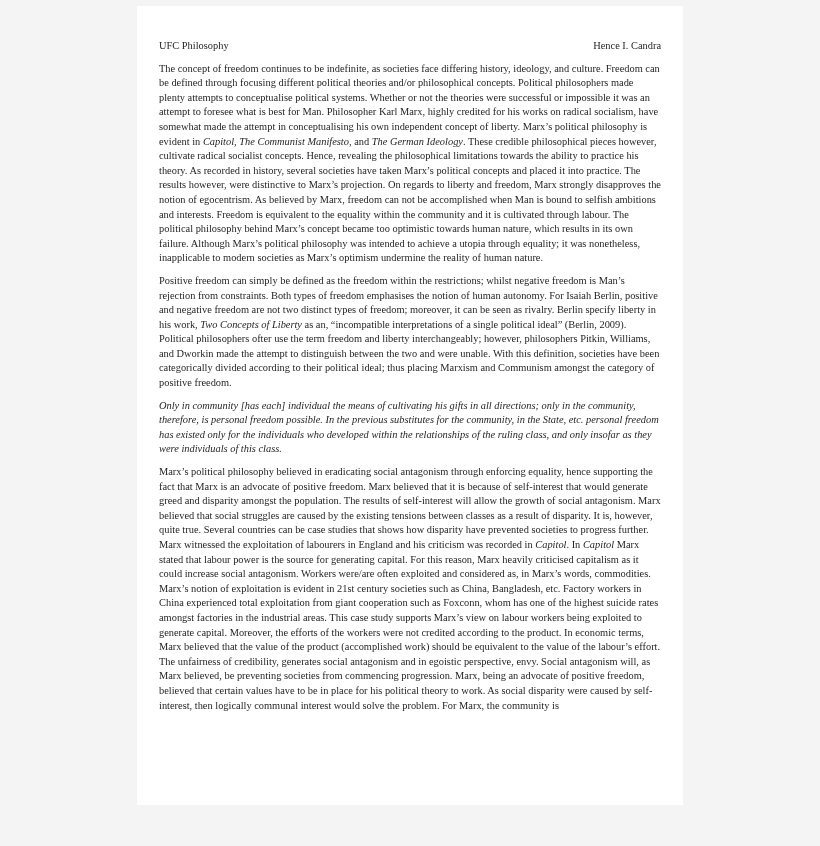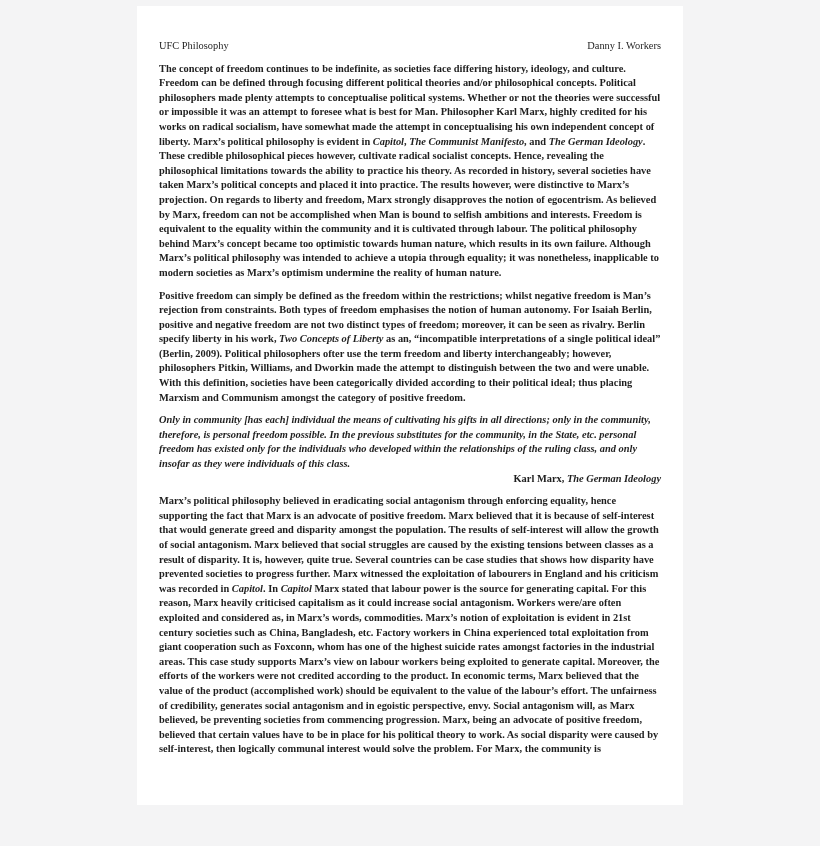--- a/index.html
+++ b/index.html
@@ -36,46 +36,44 @@
     gap: 11px;
   }
   .essay-title {
     margin-top: 6px;
     text-decoration: underline;
     text-underline-offset: 2px;
     white-space: nowrap;
   }
   p.body-para {
     margin: 8px 0 0 0;
-    font-weight: bold;
   }
   p.quote {
     font-style: italic;
   }
   p.attribution {
     margin-top: 0;
     text-align: right;
   }
 </style>
 </head>
 <body>
 
 <div class="canvas">
   <div class="paper">
 
     <div class="header-row">
       <span>UFC Philosophy</span>
-      <span>Danny I. Workers</span>
+      <span>Hence I. Candra</span>
     </div>
 
 
     <p class="body-para"><span>The concept of freedom continues to be indefinite, as societies face differing history, ideology, and culture. Freedom can be defined through focusing different political theories and/or philosophical concepts. Political philosophers made plenty attempts to conceptualise political systems. Whether or not the theories were successful or impossible it was an attempt to foresee what is best for Man. Philosopher Karl Marx, highly credited for his works on radical socialism, have somewhat made the attempt in conceptualising his own independent concept of liberty. Marx’s political philosophy is evident in </span><span style="font-style: italic;">Capitol</span><span>, </span><span style="font-style: italic;">The Communist Manifesto</span><span>, and </span><span style="font-style: italic;">The German Ideology</span><span>. These credible philosophical pieces however, cultivate radical socialist concepts. Hence, revealing the philosophical limitations towards the ability to practice his theory. As recorded in history, several societies have taken Marx’s political concepts and placed it into practice. The results however, were distinctive to Marx’s projection. On regards to liberty and freedom, Marx strongly disapproves the notion of egocentrism. As believed by Marx, freedom can not be accomplished when Man is bound to selfish ambitions and interests. Freedom is equivalent to the equality within the community and it is cultivated through labour. The political philosophy behind Marx’s concept became too optimistic towards human nature, which results in its own failure. Although Marx’s political philosophy was intended to achieve a utopia through equality; it was nonetheless, inapplicable to modern societies as Marx’s optimism undermine the reality of human nature.</span></p>
 
     <p class="body-para"><span>Positive freedom can simply be defined as the freedom within the restrictions; whilst negative freedom is Man’s rejection from constraints. Both types of freedom emphasises the notion of human autonomy. For Isaiah Berlin, positive and negative freedom are not two distinct types of freedom; moreover, it can be seen as rivalry. Berlin specify liberty in his work, </span><span style="font-style: italic;">Two Concepts of Liberty</span><span> as an, “incompatible interpretations of a single political ideal” (Berlin, 2009). Political philosophers ofter use the term freedom and liberty interchangeably; however, philosophers Pitkin, Williams, and Dworkin made the attempt to distinguish between the two and were unable. With this definition, societies have been categorically divided according to their political ideal; thus placing Marxism and Communism amongst the category of positive freedom.</span></p>
 
     <p class="body-para quote"><span style="font-style: italic;">Only in community [has each] individual the means of cultivating his gifts in all directions; only in the community, therefore, is personal freedom possible. In the previous substitutes for the community, in the State, etc. personal freedom has existed only for the individuals who developed within the relationships of the ruling class, and only insofar as they were individuals of this class.</span></p>
 
-    <p class="body-para attribution"><span>Karl Marx, </span><span style="font-style: italic;">The German Ideology</span></p>
 
     <p class="body-para"><span>Marx’s political philosophy believed in eradicating social antagonism through enforcing equality, hence supporting the fact that Marx is an advocate of positive freedom. Marx believed that it is because of self-interest that would generate greed and disparity amongst the population. The results of self-interest will allow the growth of social antagonism. Marx believed that social struggles are caused by the existing tensions between classes as a result of disparity. It is, however, quite true. Several countries can be case studies that shows how disparity have prevented societies to progress further. Marx witnessed the exploitation of labourers in England and his criticism was recorded in </span><span style="font-style: italic;">Capitol</span><span>. In </span><span style="font-style: italic;">Capitol</span><span> Marx stated that labour power is the source for generating capital. For this reason, Marx heavily criticised capitalism as it could increase social antagonism. Workers were/are often exploited and considered as, in Marx’s words, commodities. Marx’s notion of exploitation is evident in 21st century societies such as China, Bangladesh, etc. Factory workers in China experienced total exploitation from giant cooperation such as Foxconn, whom has one of the highest suicide rates amongst factories in the industrial areas. This case study supports Marx’s view on labour workers being exploited to generate capital. Moreover, the efforts of the workers were not credited according to the product. In economic terms, Marx believed that the value of the product (accomplished work) should be equivalent to the value of the labour’s effort. The unfairness of credibility, generates social antagonism and in egoistic perspective, envy. Social antagonism will, as Marx believed, be preventing societies from commencing progression. Marx, being an advocate of positive freedom, believed that certain values have to be in place for his political theory to work. As social disparity were caused by self-interest, then logically communal interest would solve the problem. For Marx, the community is</span></p>
 
   </div>
 </div>
 
 </body></html>

